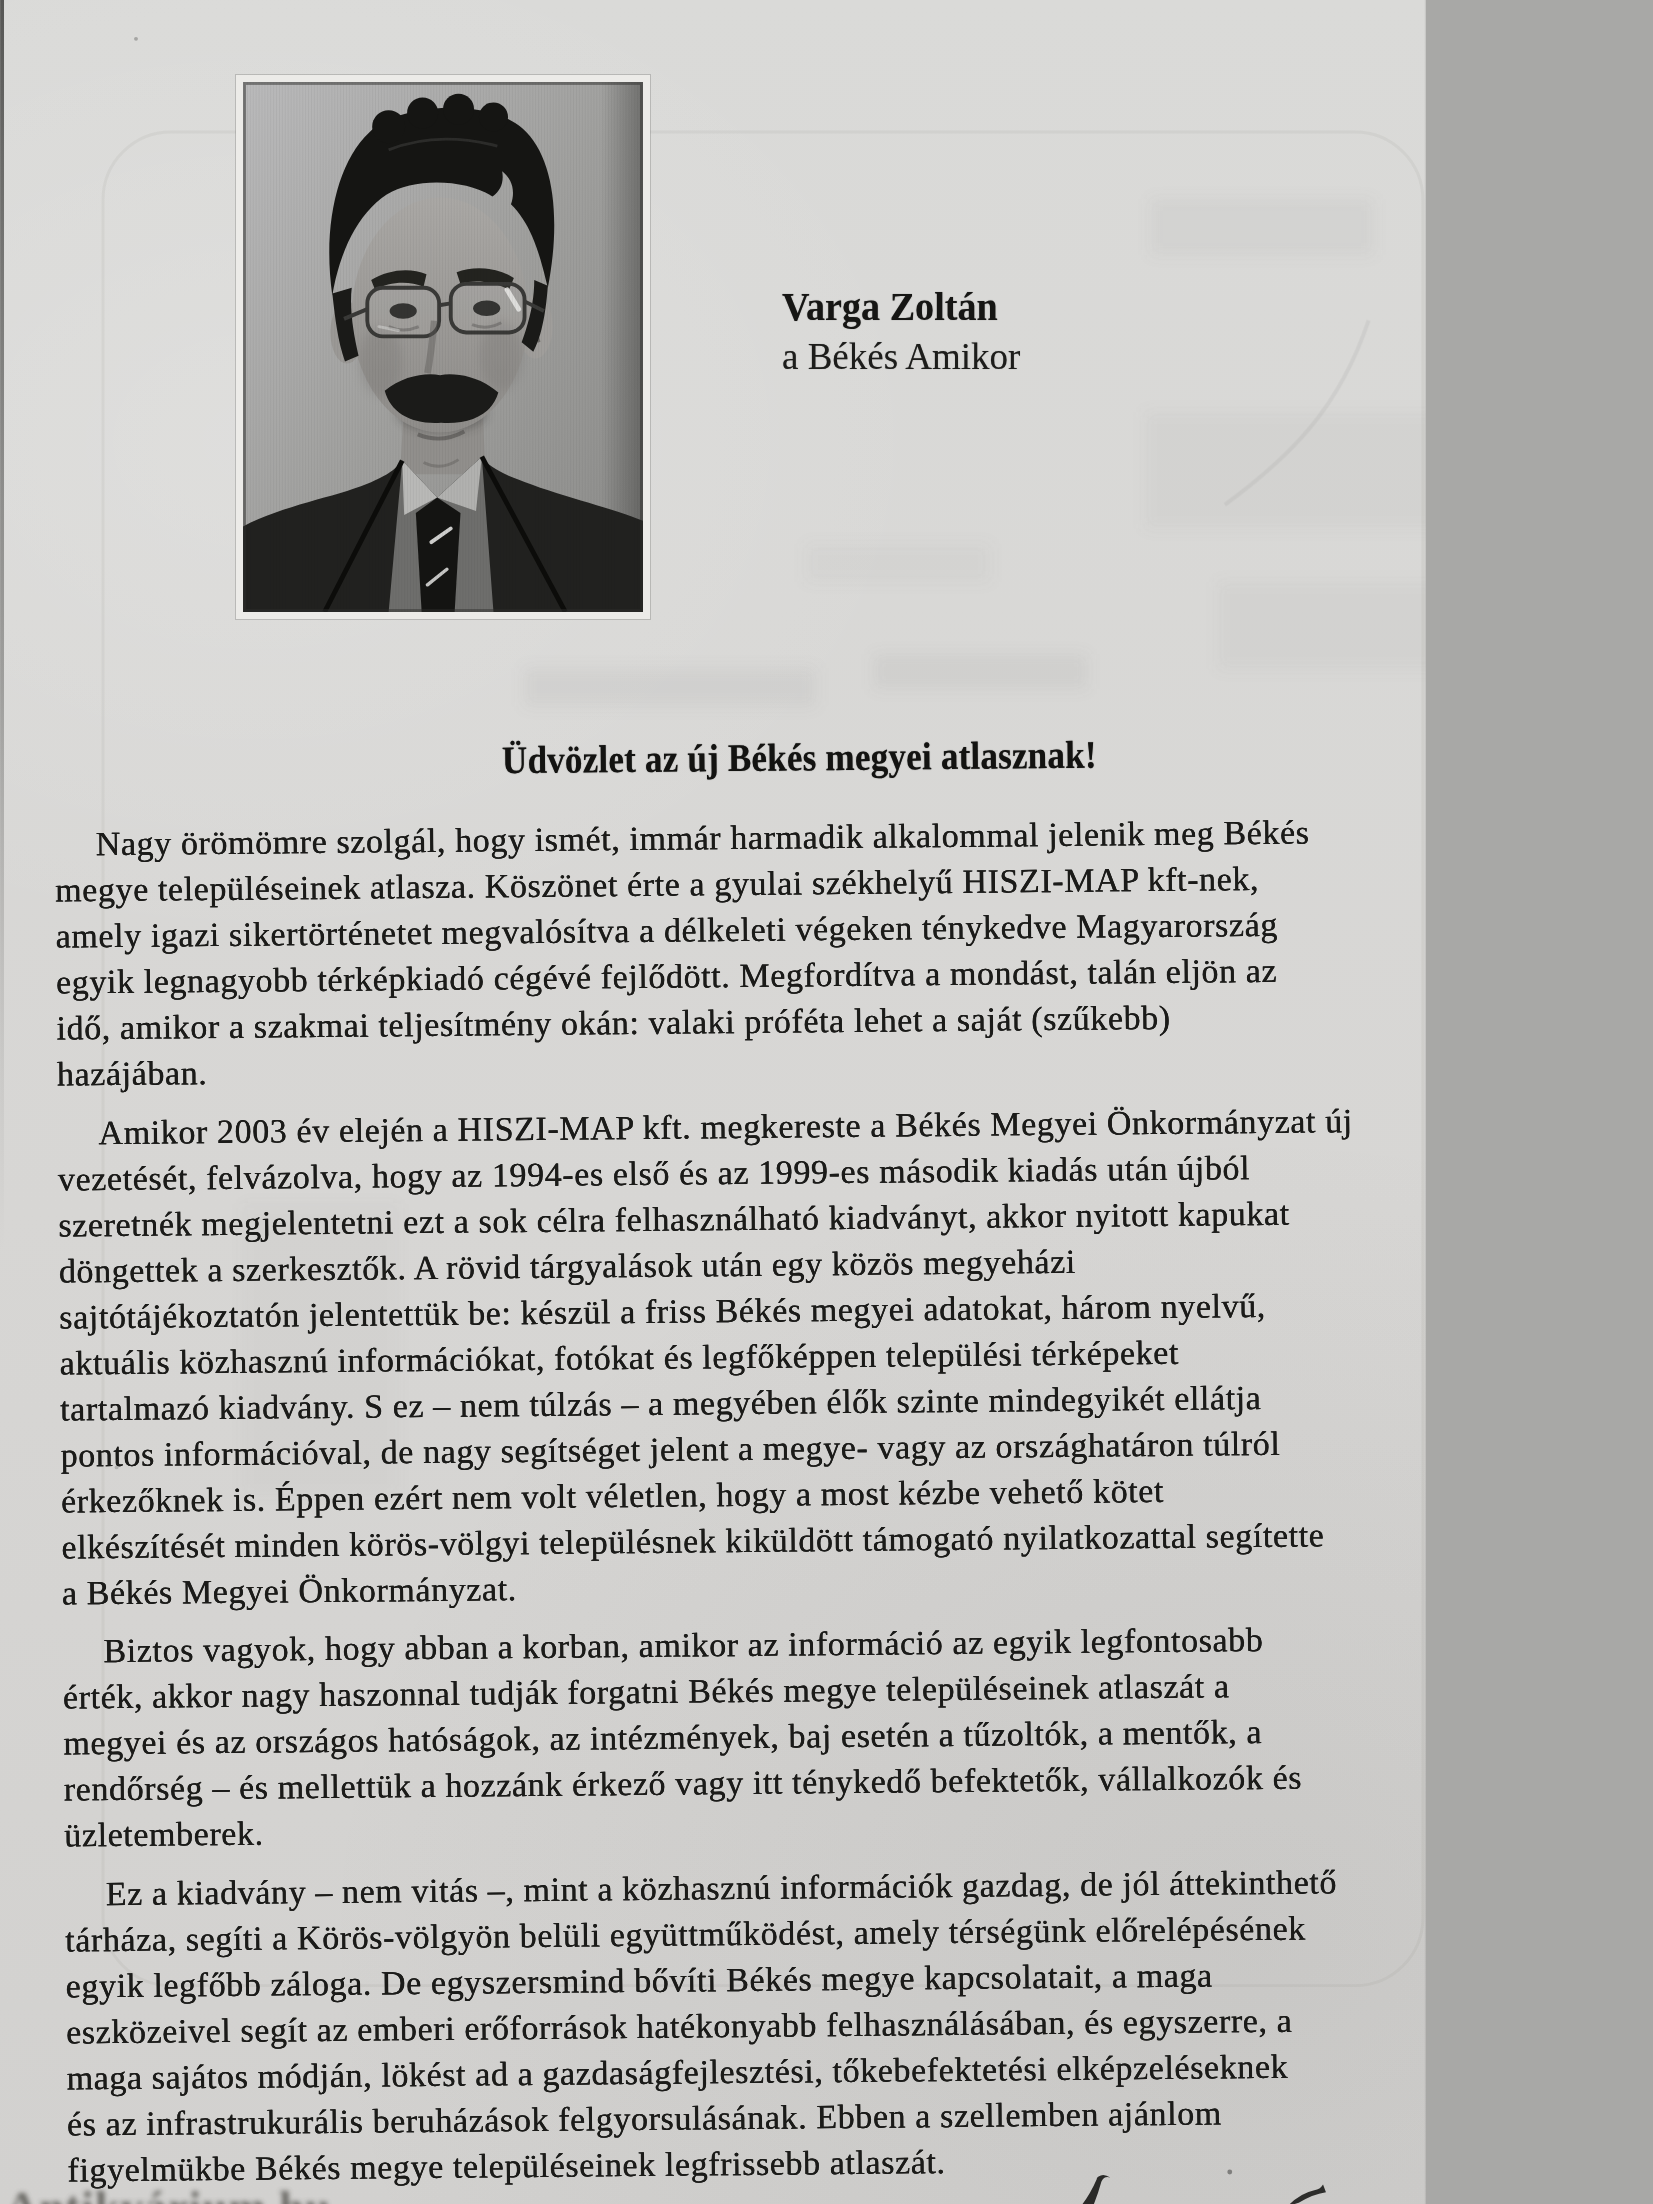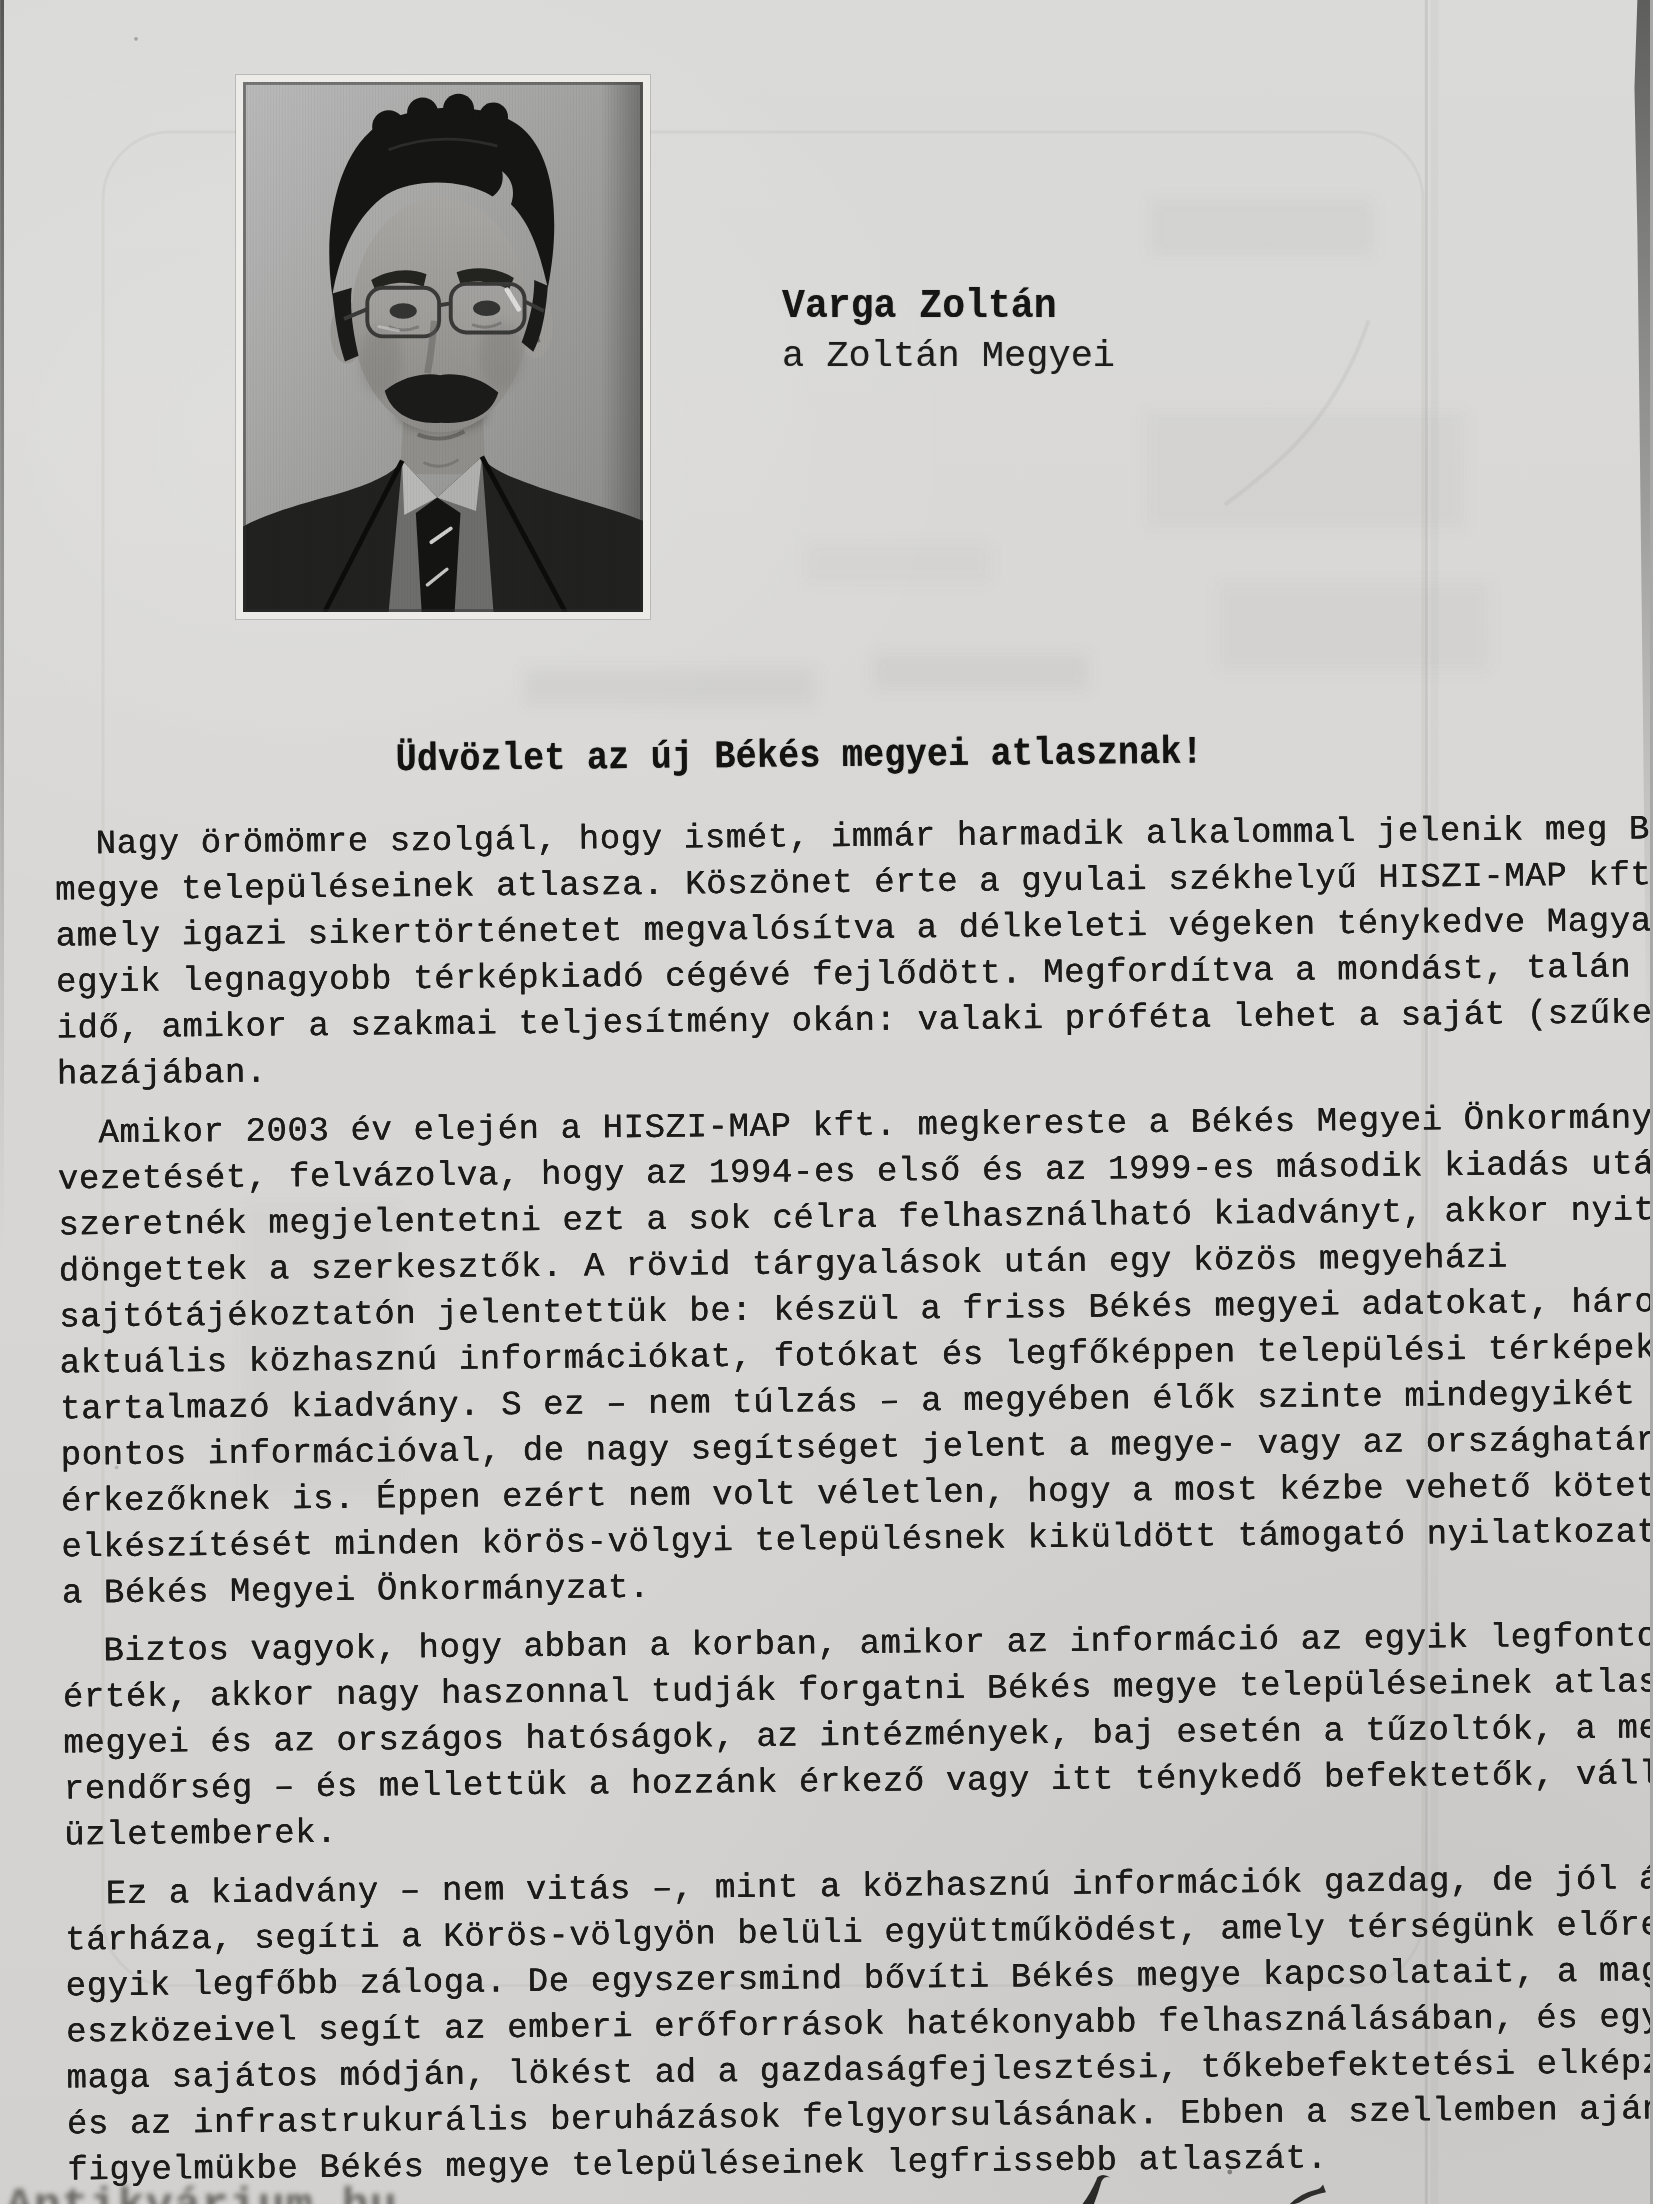--- a/index.html
+++ b/index.html
@@ -1,20 +1,20 @@
 <!DOCTYPE html>
 <html><head>
 <meta charset="utf-8">
 <style>
   html,body{margin:0;padding:0;background:#a8a8a6;}
   .page{
     position:relative;
-    width:1650px;height:2205px;
+    width:1426px;height:2205px;
     overflow:hidden;
-    font-family:Liberation Mono, monospace;
+    font-family:Liberation Serif, serif;
     background:
       radial-gradient(1164px 873px at 18% 20%, rgba(255,255,255,0.15), rgba(255,255,255,0) 60%),
       radial-gradient(1456px 1261px at 88% 88%, rgba(60,60,58,0.07), rgba(60,60,58,0) 65%),
       linear-gradient(to bottom,#dadad8 0%,#d7d6d4 55%,#d2d1cf 100%);
     color:#1a1a18;
   }
   
   .artifacts{position:absolute;inset:0;z-index:1;pointer-events:none;}
   
   .photo{
@@ -205,21 +205,21 @@
       <path d="M180,363 Q204,373 228,360" stroke="#454341" stroke-width="4" fill="none" opacity="0.5"></path>
       <path d="M186,392 Q204,401 222,389" stroke="#5a5855" stroke-width="3" fill="none" opacity="0.4"></path>
 
       <rect width="412" height="546" fill="url(#vlines)"></rect>
       <rect x="1.5" y="1.5" width="409" height="543" fill="none" stroke="#2e2e2c" stroke-width="3" opacity="0.5"></rect>
     </svg>
   </div>
 
   <div class="caption">
     <div class="cap-name">Varga Zoltán</div>
-    <div class="cap-line">a Zoltán Megyei</div>
+    <div class="cap-line">a Békés Amikor</div>
   </div>
 
   <div class="textblock">
     <h1 class="heading"><span>Üdvözlet az új Békés megyei atlasznak!</span></h1>
     <div class="bodytext">
       <p>Nagy örömömre szolgál, hogy ismét, immár harmadik alkalommal jelenik meg Békés
 megye településeinek atlasza. Köszönet érte a gyulai székhelyű HISZI-MAP kft-nek,
 amely igazi sikertörténetet megvalósítva a délkeleti végeken ténykedve Magyarország
 egyik legnagyobb térképkiadó cégévé fejlődött. Megfordítva a mondást, talán eljön az
 idő, amikor a szakmai teljesítmény okán: valaki próféta lehet a saját (szűkebb)

